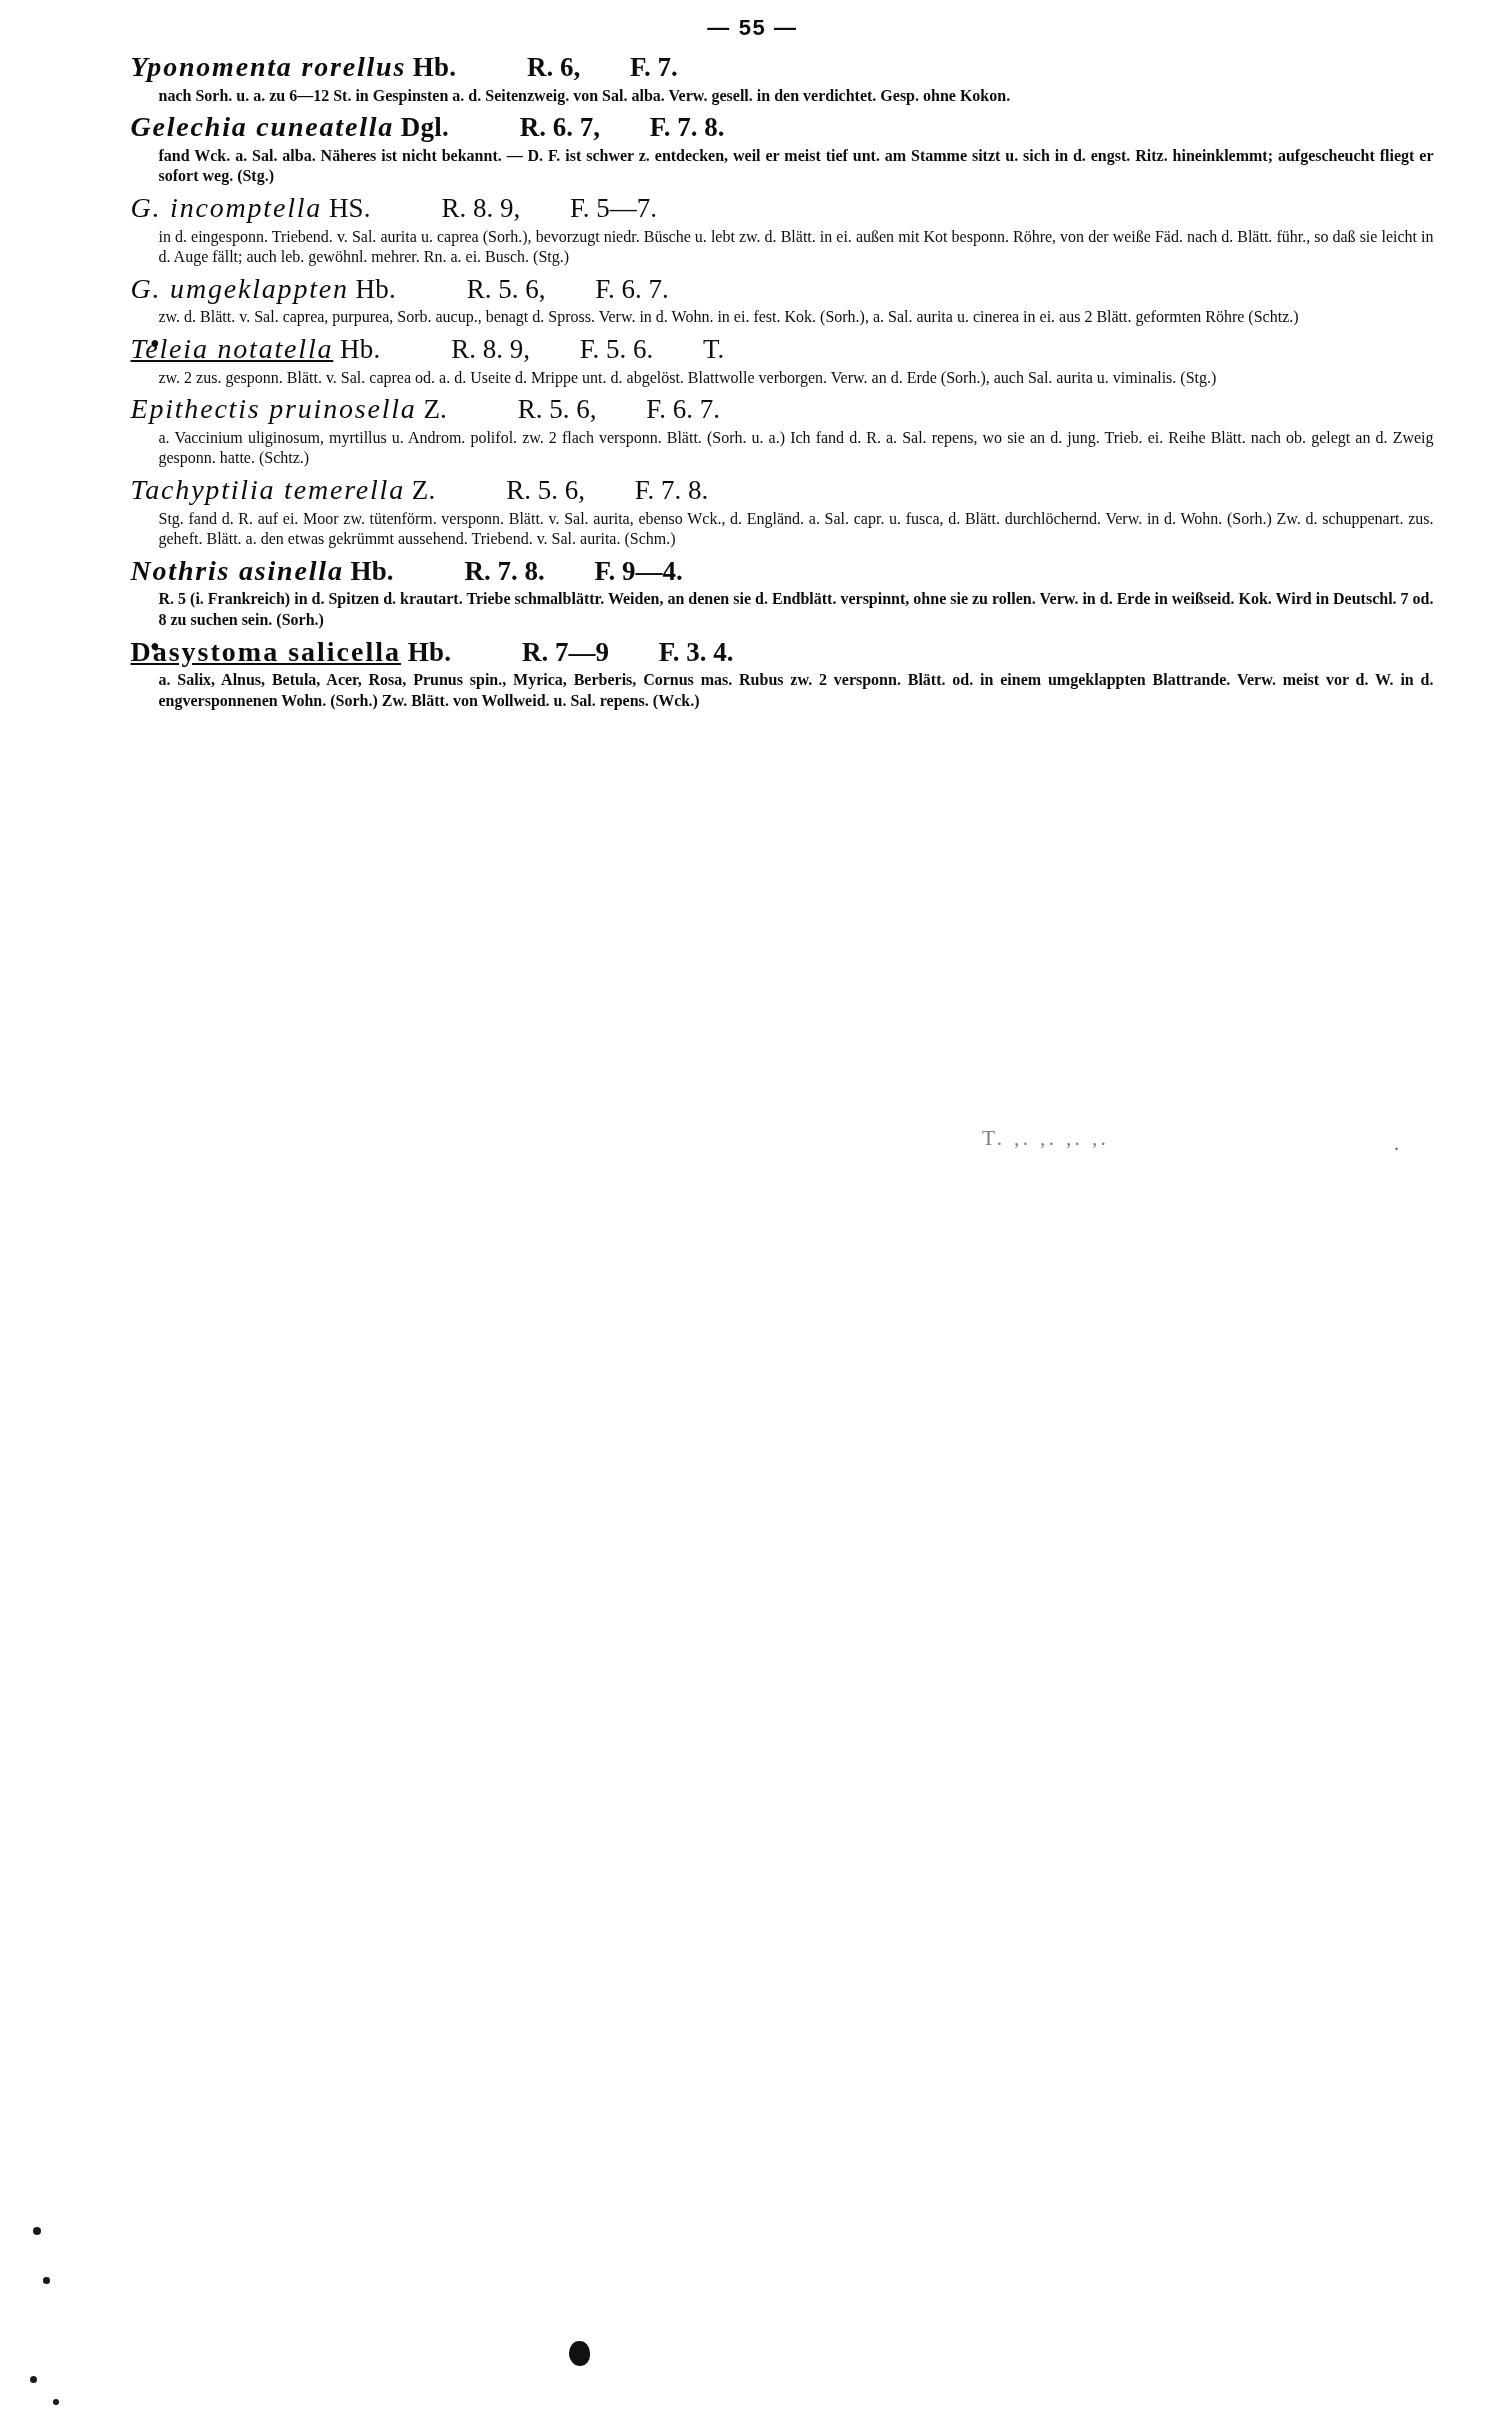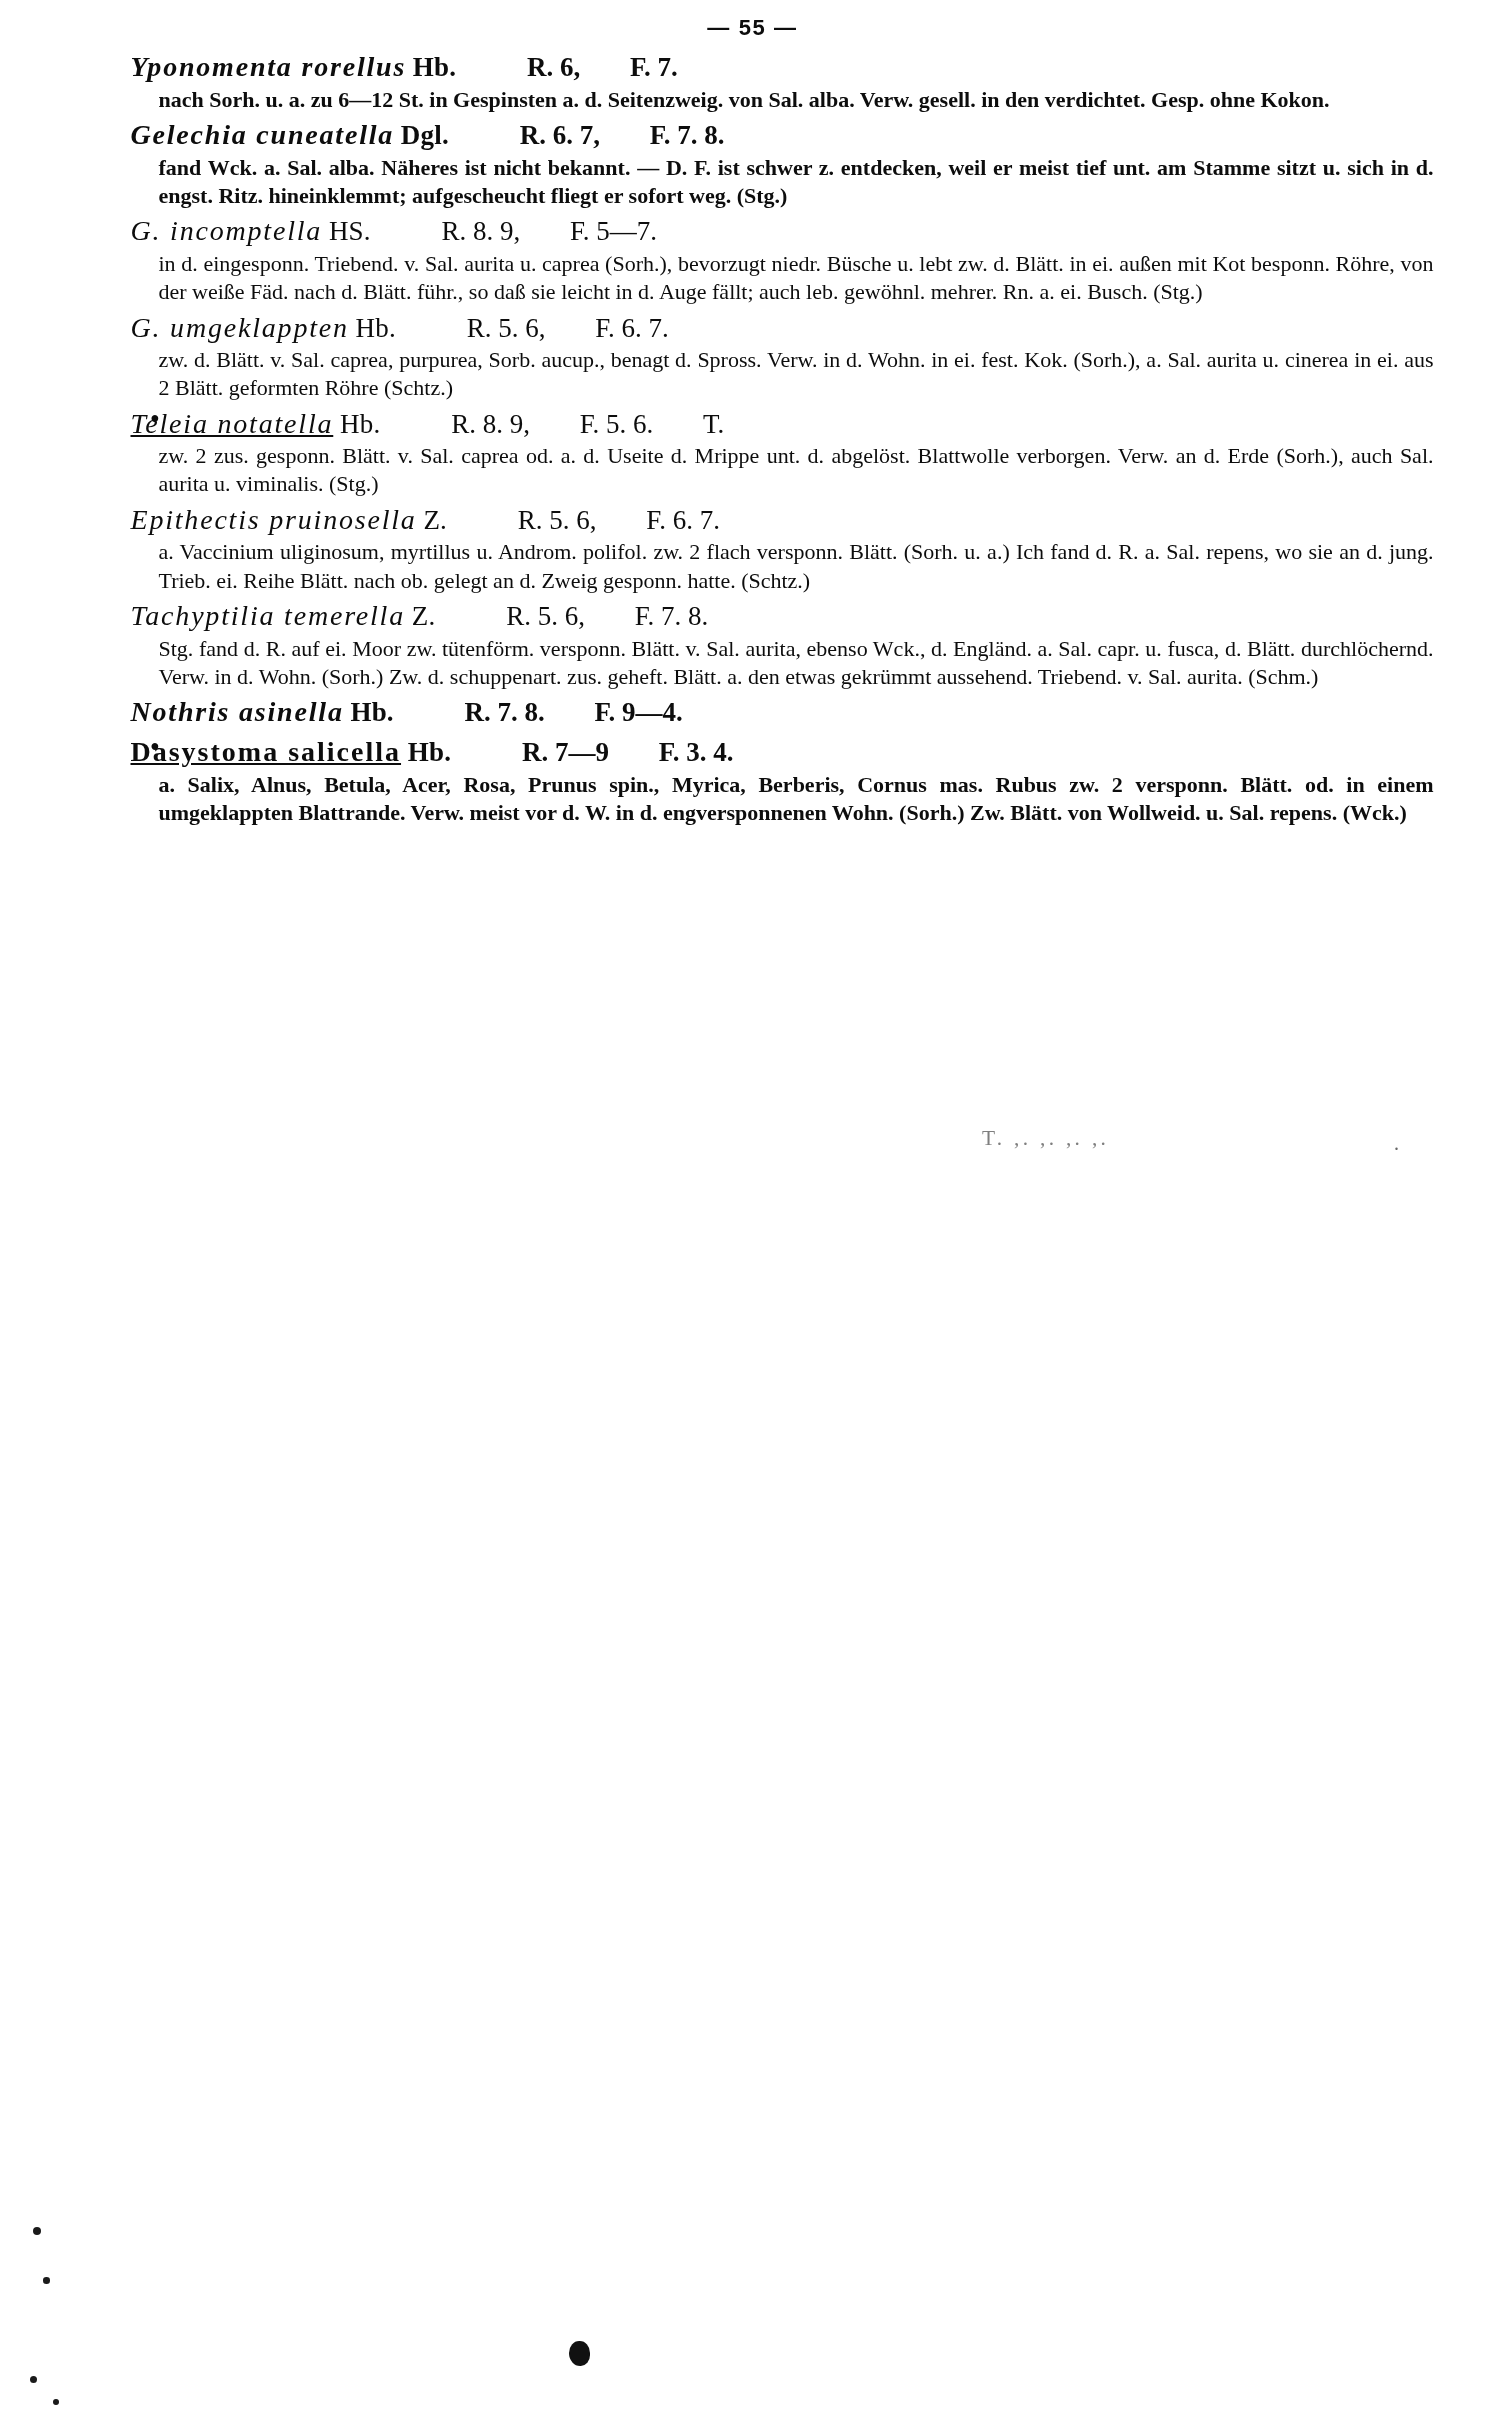--- a/index.html
+++ b/index.html
@@ -79,21 +79,21 @@
     position: absolute;
     left: 20px;
     font-size: 25px;
     font-weight: bold;
     line-height: 1;
   }
   .entry {
     position: relative;
   }
   .desc {
-    font-size: 22px;
+    font-size: 16px;
     line-height: 1.285;
     text-align: justify;
     text-justify: inter-word;
     padding-left: 28px;
     hyphens: manual;
   }
   .desc.bold {
     font-weight: bold;
   }
   .headline.bold-all {
@@ -231,20 +231,21 @@
 
     <div class="entry">
       <div class="headline bold-all">
         <span class="sp-name">Nothris asinella</span>
         <span class="auth bold">Hb.</span>
         <span class="codes">
           <span class="code first">R. 7. 8.</span>
           <span class="code">F. 9—4.</span>
         </span>
       </div>
+      <div class="desc bold">R. 5 (i. Frankreich) in d. Spitzen d. krautart. Triebe schmalblättr. Weiden, an denen sie d. Endblätt. verspinnt, ohne sie zu rollen. Verw. in d. Erde in weißseid. Kok. Wird in Deutschl. 7 od. 8 zu suchen sein. (Sorh.)</div>
     </div>
 
     <div class="entry">
       <span class="bullet">•</span>
       <div class="headline bold-all underline">
         <span class="sp-name bold">Dasystoma salicella</span>
         <span class="auth bold">Hb.</span>
         <span class="codes">
           <span class="code first">R. 7—9</span>
           <span class="code">F. 3. 4.</span>

